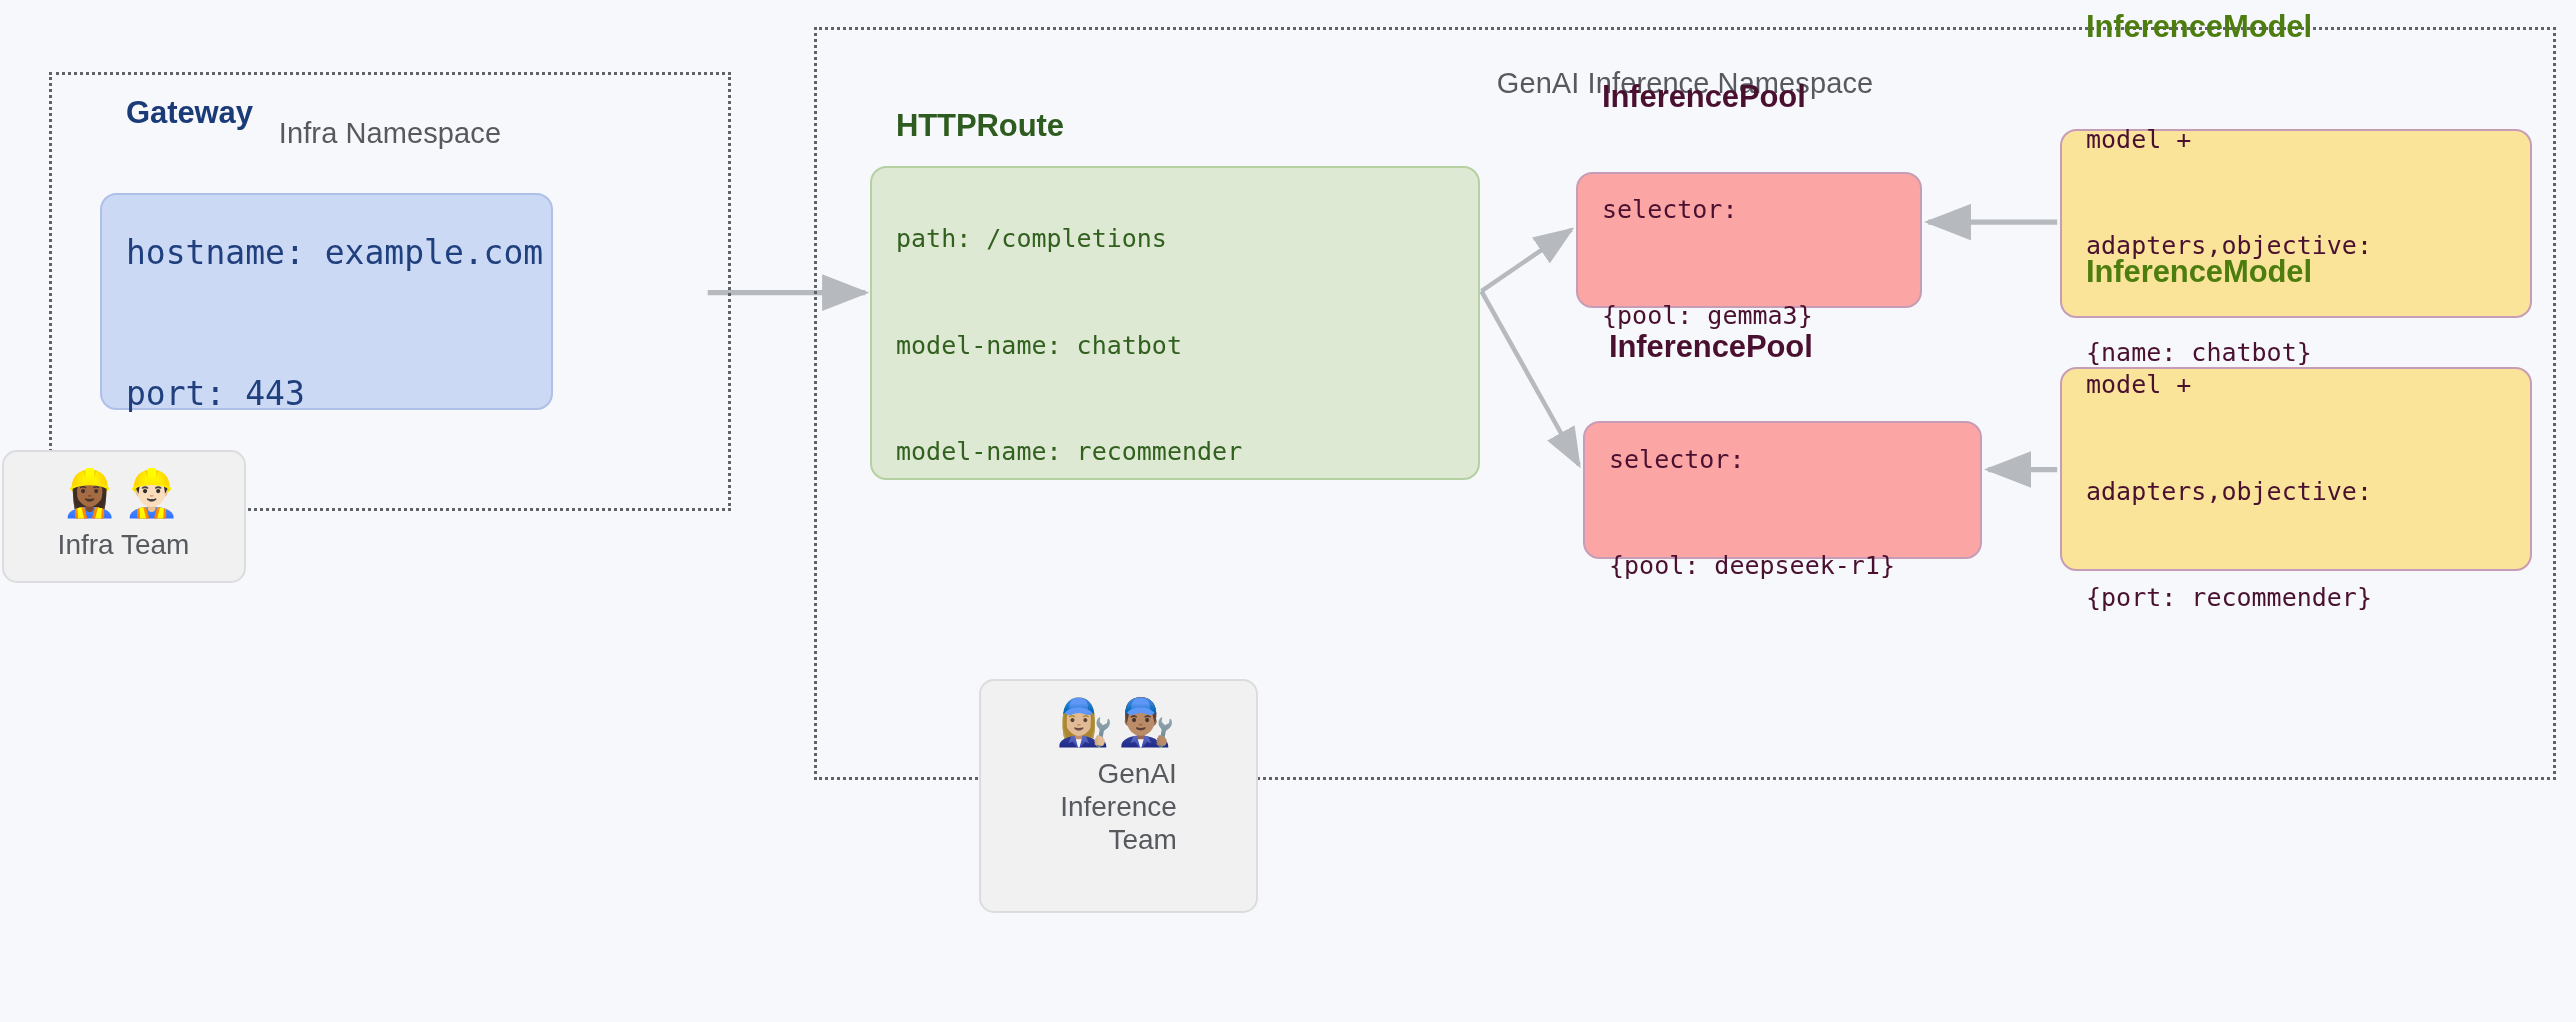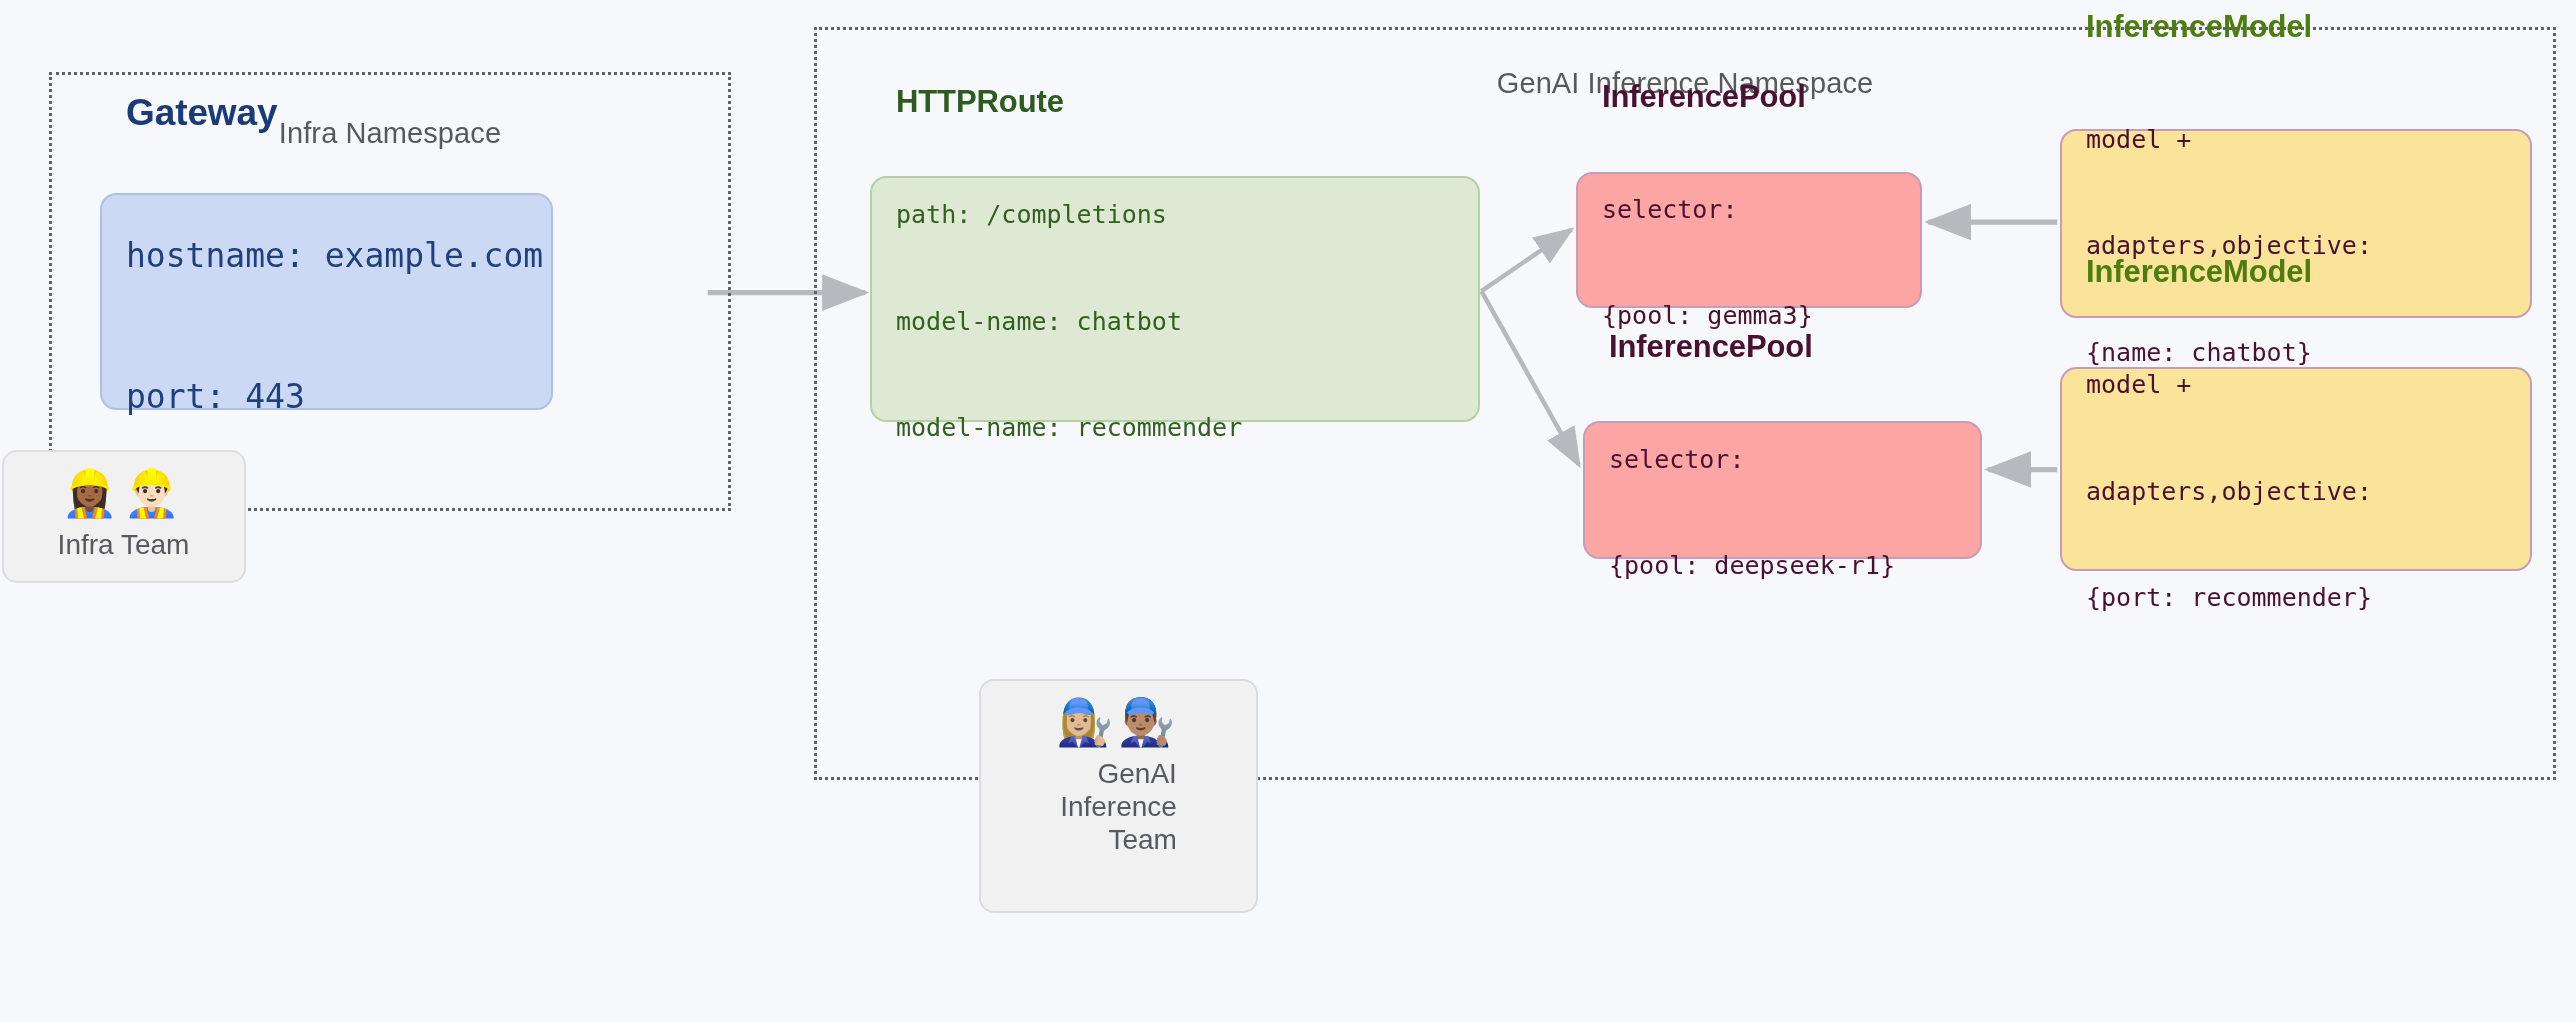--- a/index.html
+++ b/index.html
@@ -75,29 +75,29 @@
 
   
   #gateway-node {
     left: 100px;
     top: 193px;
     width: 453px;
     height: 217px;
     background: #ccd9f5;
     border-color: #aebfe8;
   }
-  #gateway-node .node-title { font-size: 37px; color: #1b3a78; }
+  #gateway-node .node-title { font-size: 31px; color: #1b3a78; }
   #gateway-node .node-lines { font-size: 33px; color: #1f3f7d; }
 
   
   #httproute-node {
     left: 870px;
-    top: 176px;
+    top: 166px;
     width: 610px;
-    height: 246px;
+    height: 314px;
     background: #dde9d2;
     border-color: #b5d0a1;
   }
   #httproute-node .node-title { font-size: 31px; color: #2e5b1f; }
   #httproute-node .node-lines { font-size: 25px; color: #32601f; }
 
   
   .pool-node {
     background: #fca5a5;
     border-color: #c79cb6;

